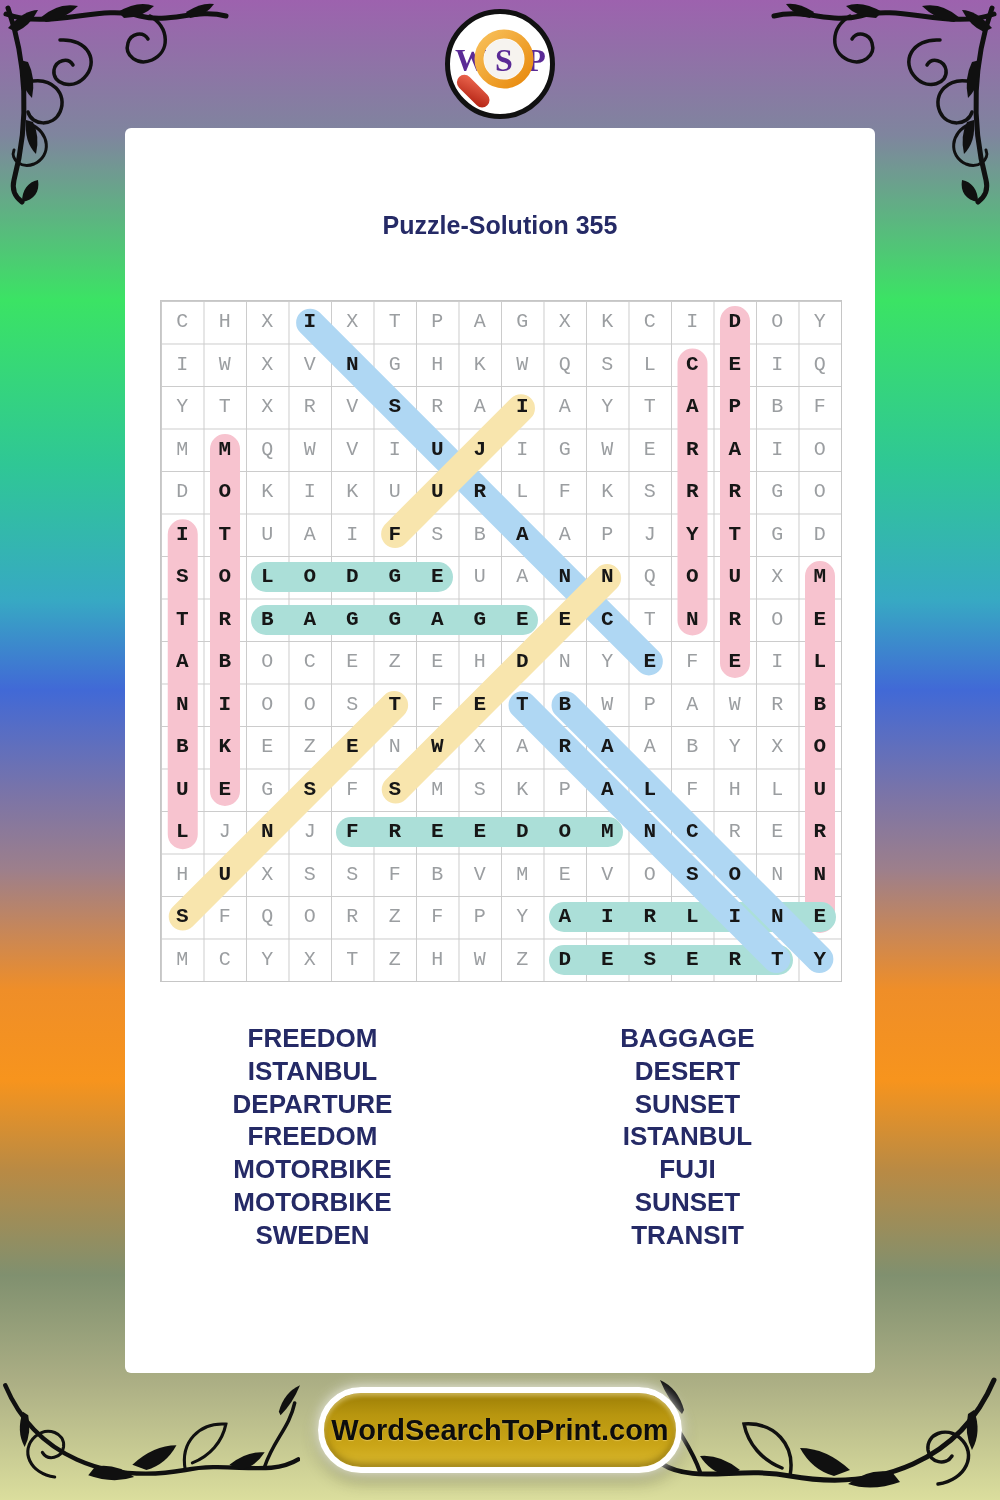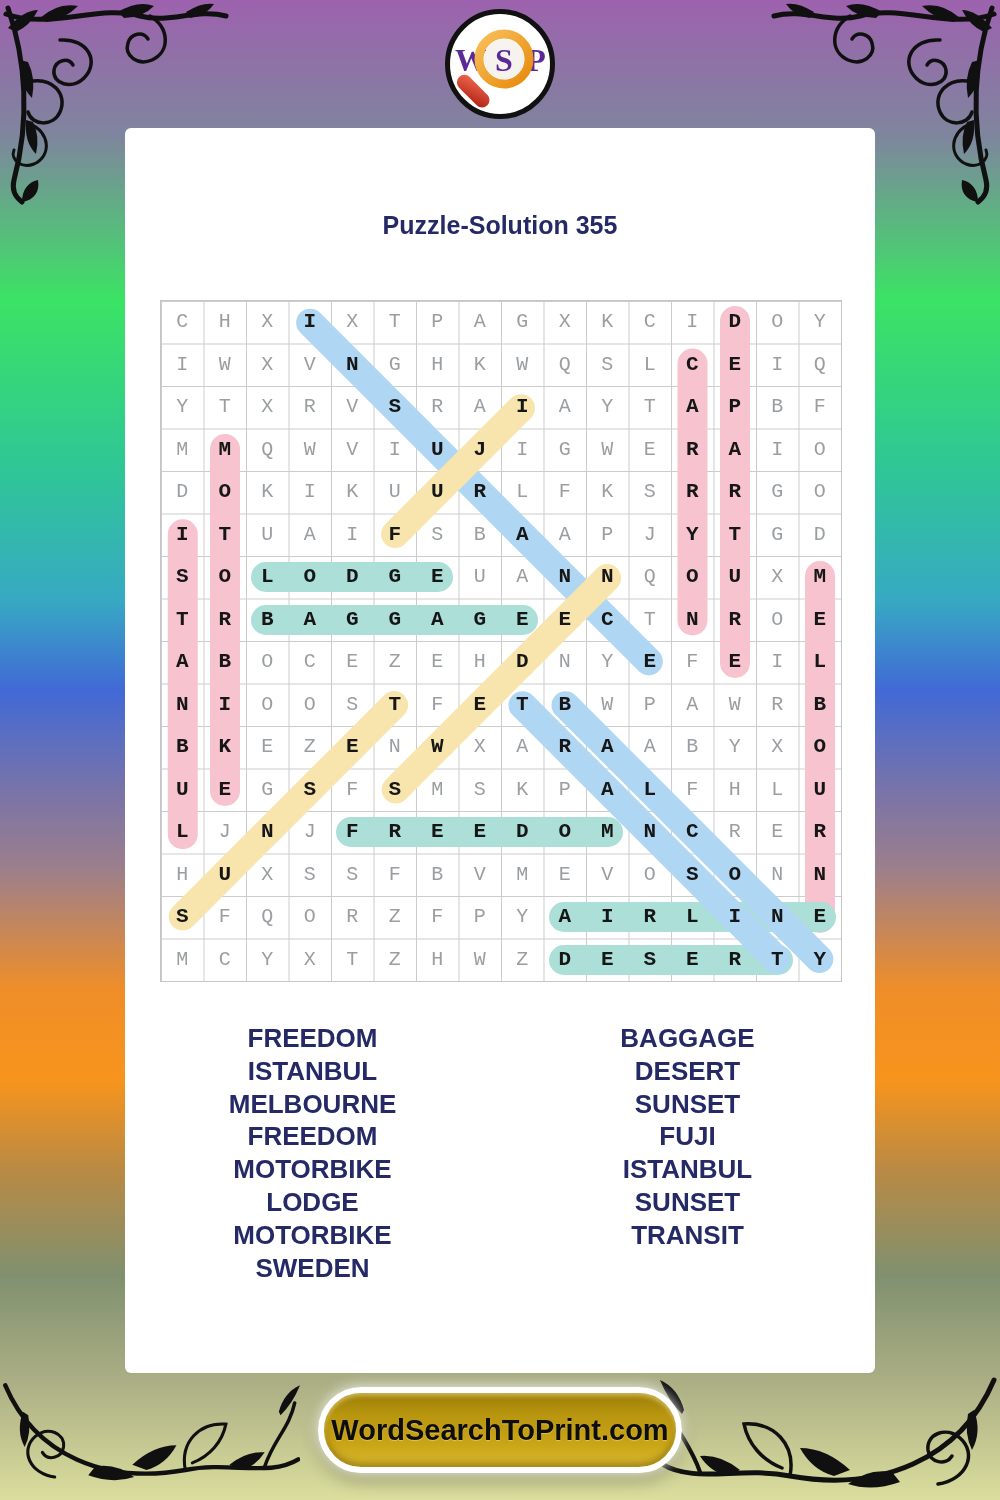--- a/index.html
+++ b/index.html
@@ -397,33 +397,32 @@
         <span class="cell sol" style="left: 552.5px; top: 637.5px;">R</span>
         <span class="cell sol" style="left: 595px; top: 637.5px;">T</span>
         <span class="cell sol" style="left: 637.5px; top: 637.5px;">Y</span>
       </div>
   </div>
 
   <div class="words">
     <div class="wcol" id="wcol-left">
         <div class="word-item">FREEDOM</div>
         <div class="word-item">ISTANBUL</div>
-        <div class="word-item">MELBOURNE</div>
+        <div class="word-item">DEPARTURE</div>
         <div class="word-item">FREEDOM</div>
         <div class="word-item">MOTORBIKE</div>
-        <div class="word-item">LODGE</div>
         <div class="word-item">MOTORBIKE</div>
         <div class="word-item">SWEDEN</div>
       </div>
     <div class="wcol" id="wcol-right">
         <div class="word-item">BAGGAGE</div>
         <div class="word-item">DESERT</div>
         <div class="word-item">SUNSET</div>
+        <div class="word-item">ISTANBUL</div>
         <div class="word-item">FUJI</div>
-        <div class="word-item">ISTANBUL</div>
         <div class="word-item">SUNSET</div>
         <div class="word-item">TRANSIT</div>
       </div>
   </div>
 
   <div class="footer-btn">
     <span>WordSearchToPrint.com</span>
   </div>
 
 </div>

